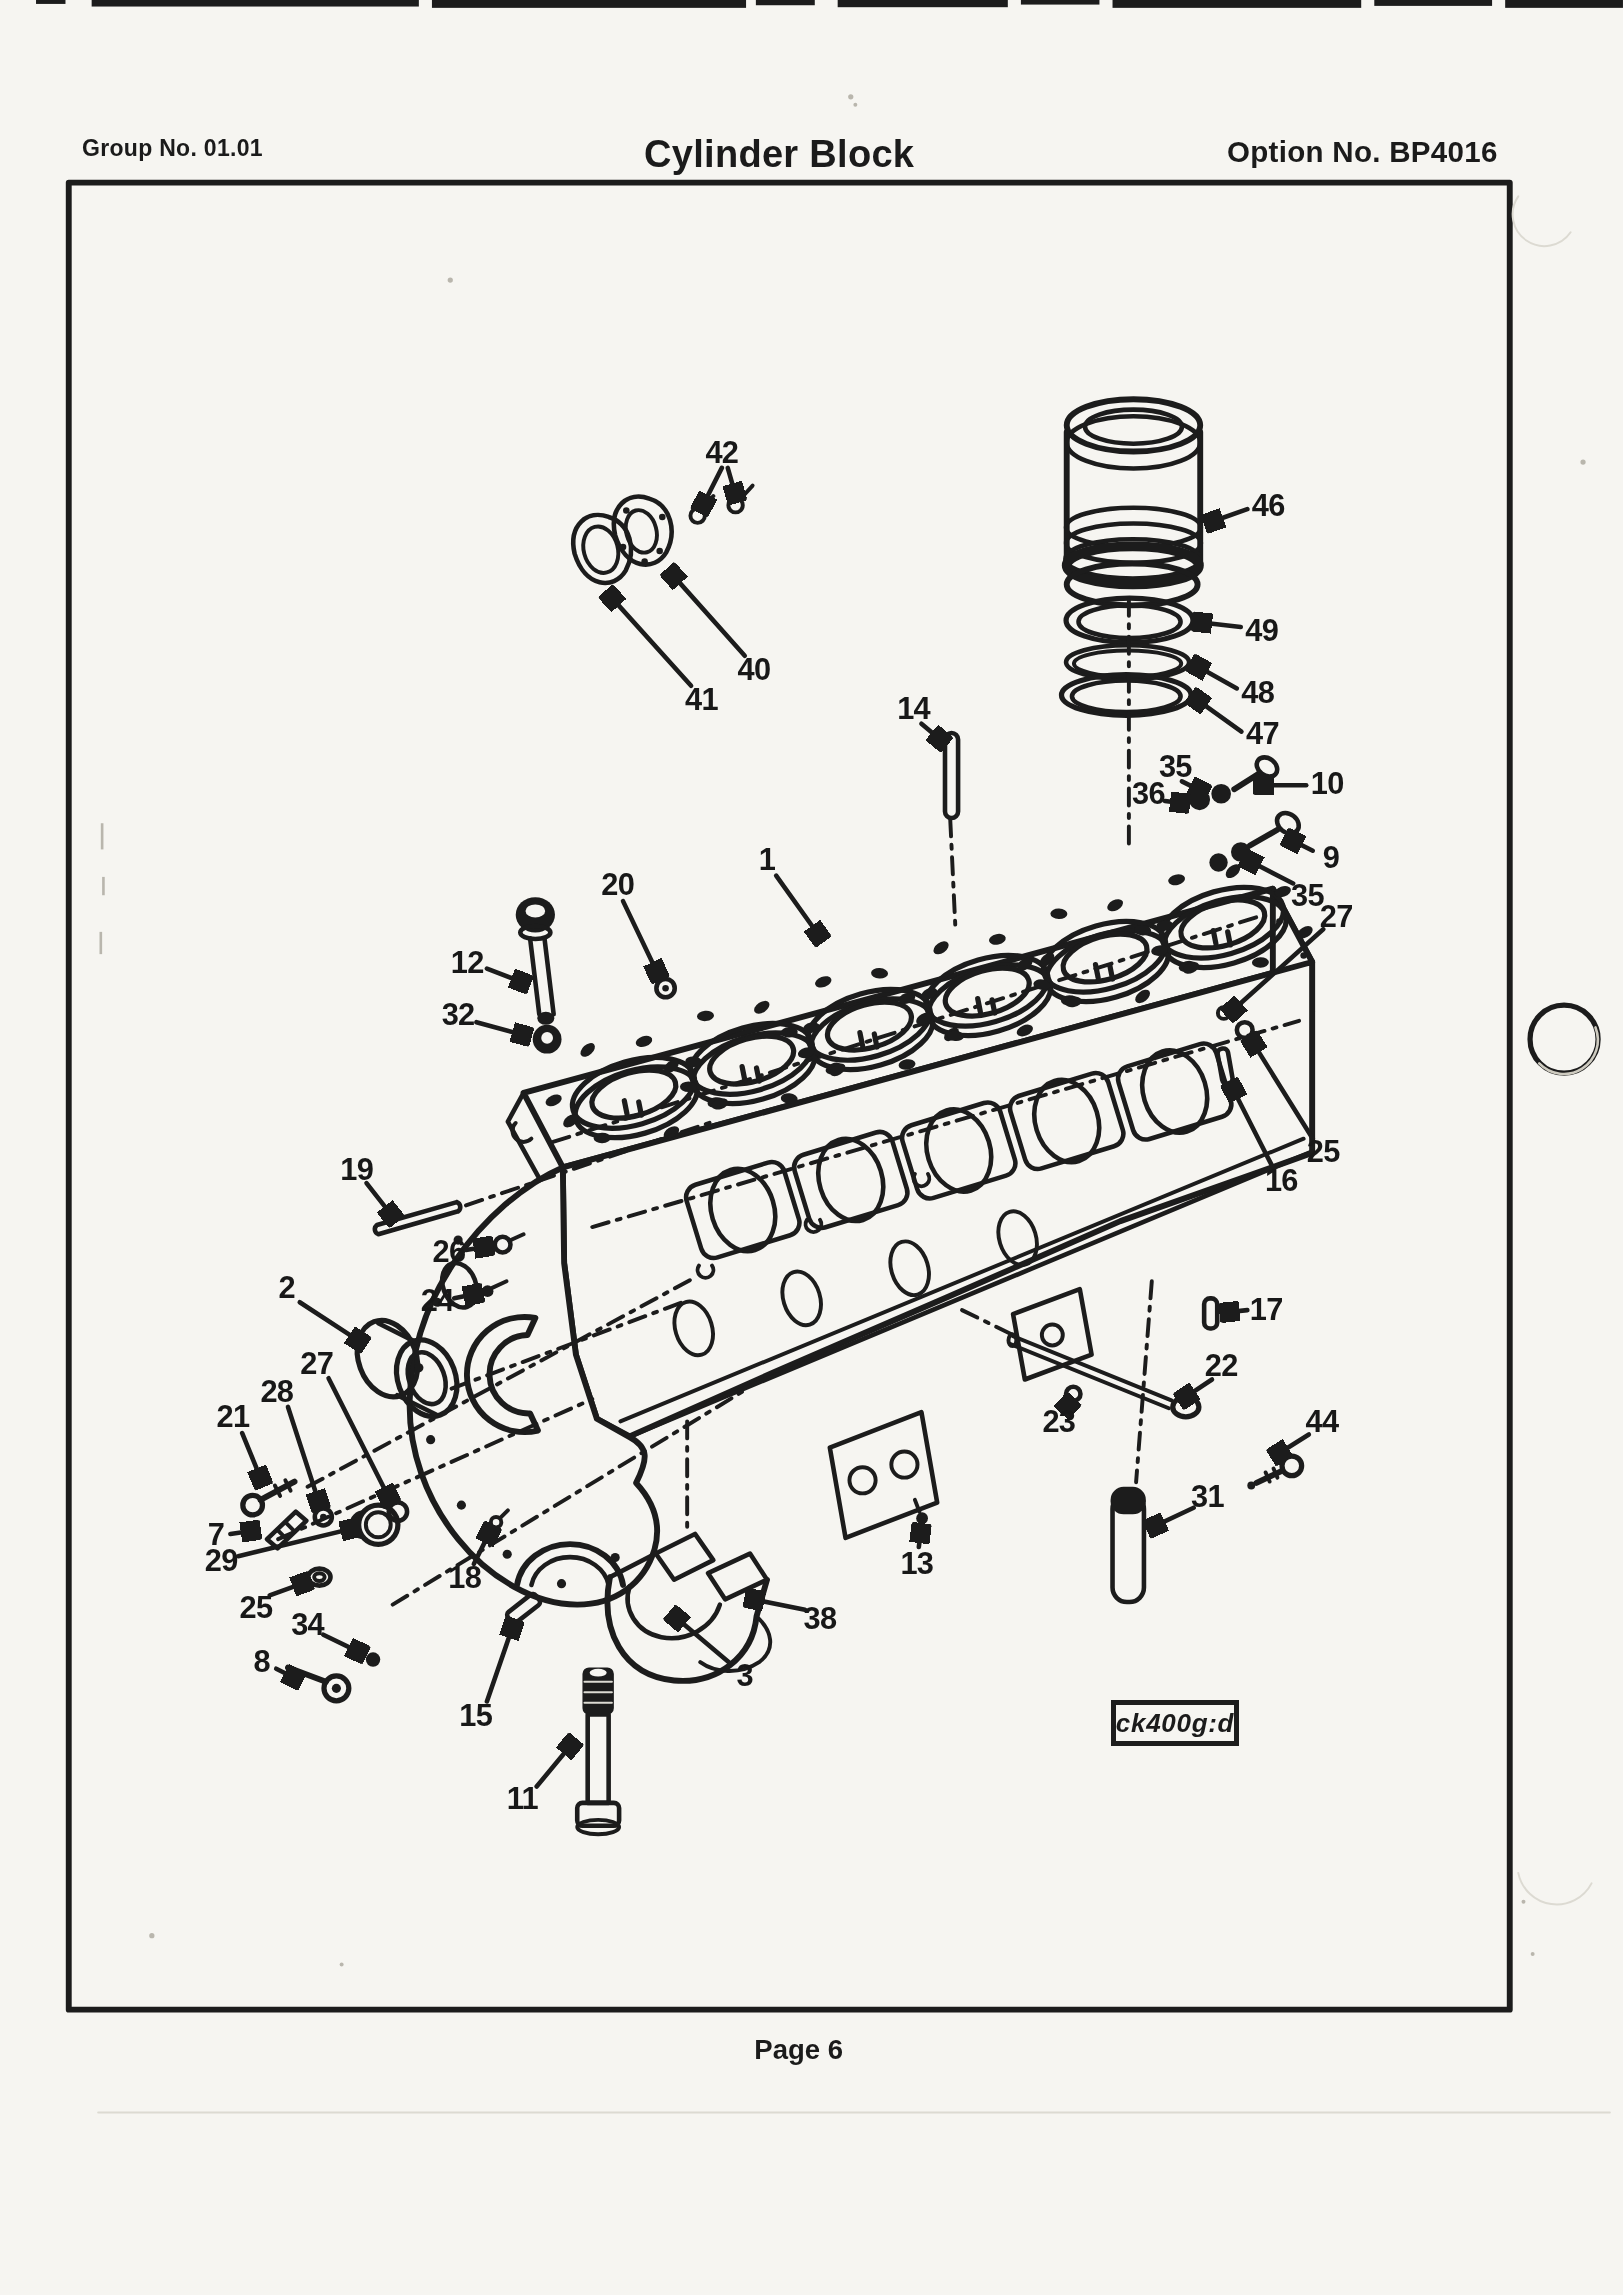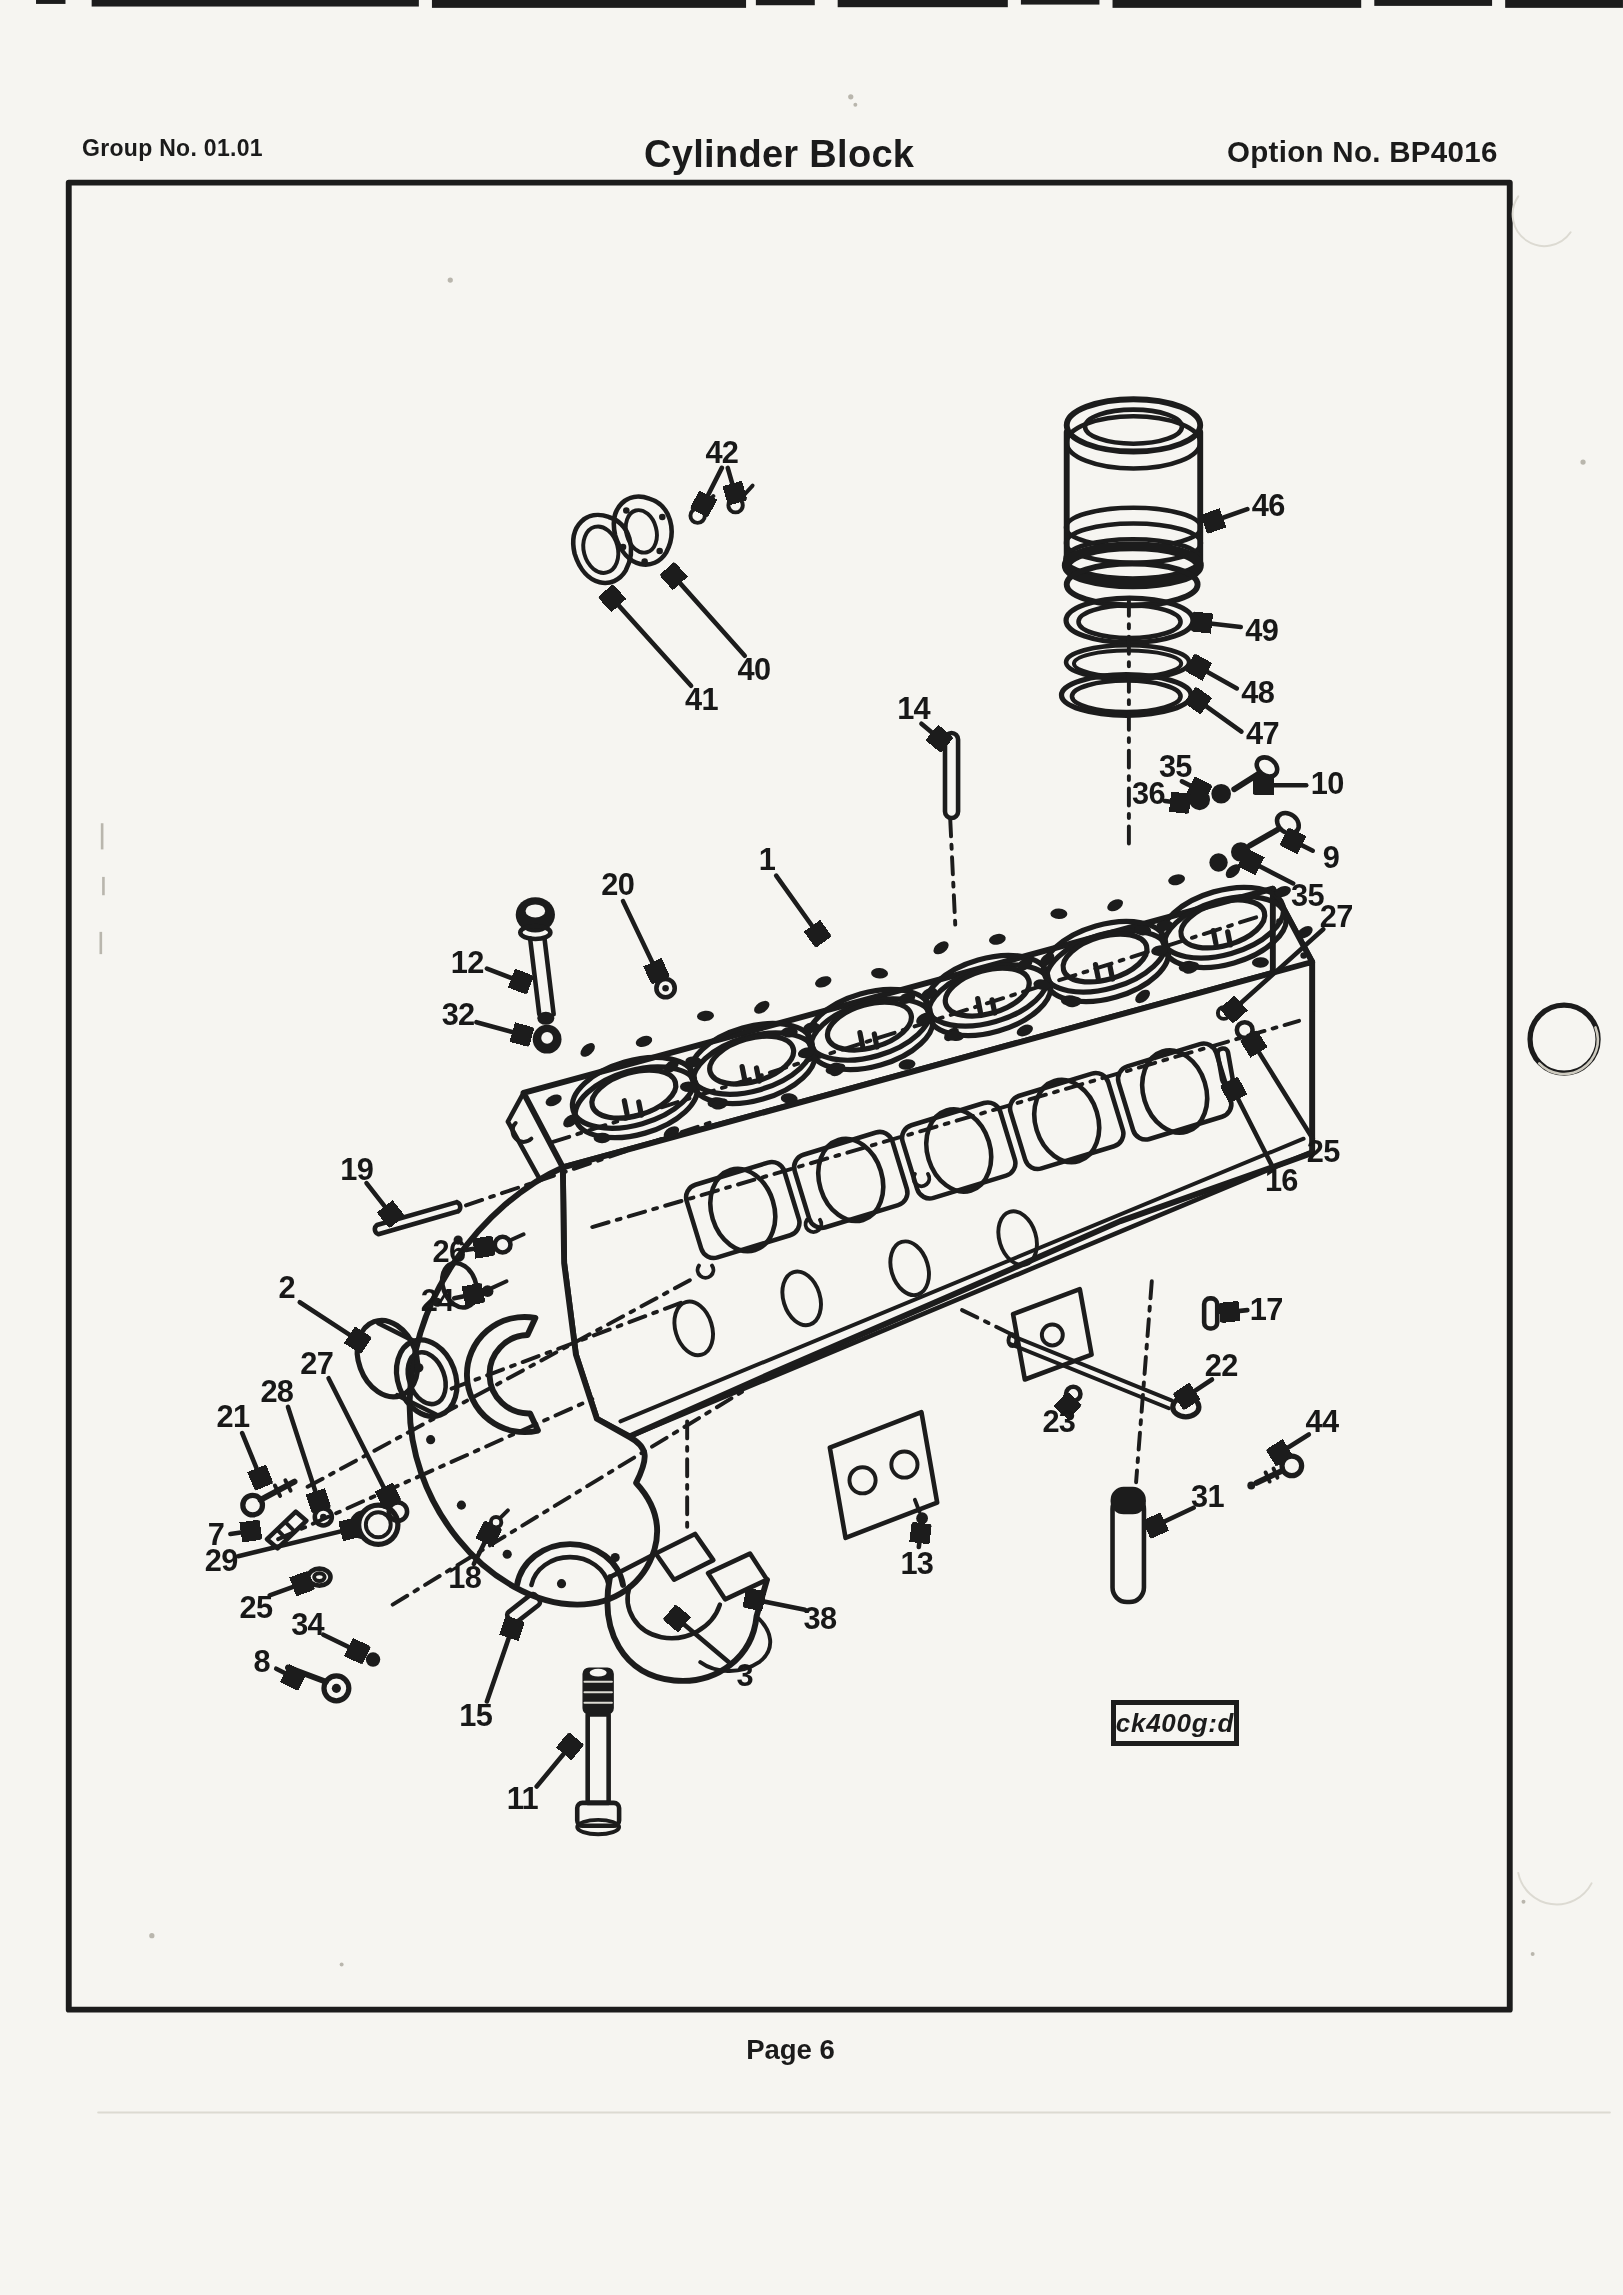--- a/index.html
+++ b/index.html
@@ -6,21 +6,21 @@
   body{
     width:1623px;height:2295px;position:relative;
     background:#f6f5f1;
     font-family:"Liberation Sans", sans-serif;
     color:#1b1b1b;overflow:hidden;
   }
   .hdr{position:absolute;font-weight:bold;white-space:nowrap;}
   #hdr-group{left:82px;top:135px;font-size:23px;letter-spacing:0.3px;}
   #hdr-title{left:644px;top:133px;font-size:38px;letter-spacing:0.3px;}
   #hdr-option{left:1217px;top:135px;font-size:29.5px;letter-spacing:0.3px;margin-left:10px;}
-  #page-footer{position:absolute;left:738px;top:2034px;width:105px;text-align:center;
+  #page-footer{position:absolute;left:738px;top:2034px;width:105px;text-align:right;
     font-size:27.5px;font-weight:bold;}
   #stamp{position:absolute;left:1111px;top:1700px;width:128px;height:46px;
     border:5.2px solid #1d1d1d;box-sizing:border-box;display:flex;align-items:center;
     justify-content:center;font-size:26px;font-weight:bold;letter-spacing:0.7px;font-style:italic;}
   #art{position:absolute;left:0;top:0;}
   #art *{stroke:#1c1c1c;fill:none;stroke-linecap:round;stroke-linejoin:round;stroke-width:8px;}
   #art .f{fill:#1c1c1c;stroke:none;}
   #art .w{fill:#f6f5f1;}
   #art .wf{fill:#f6f5f1;stroke:none;}
   #art .dash{stroke-dasharray:26 13 6 13;stroke-width:6px;}

